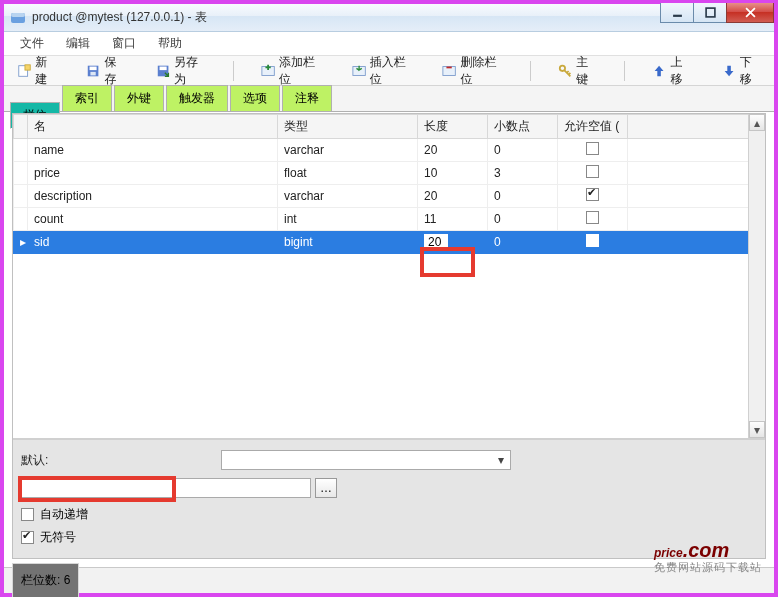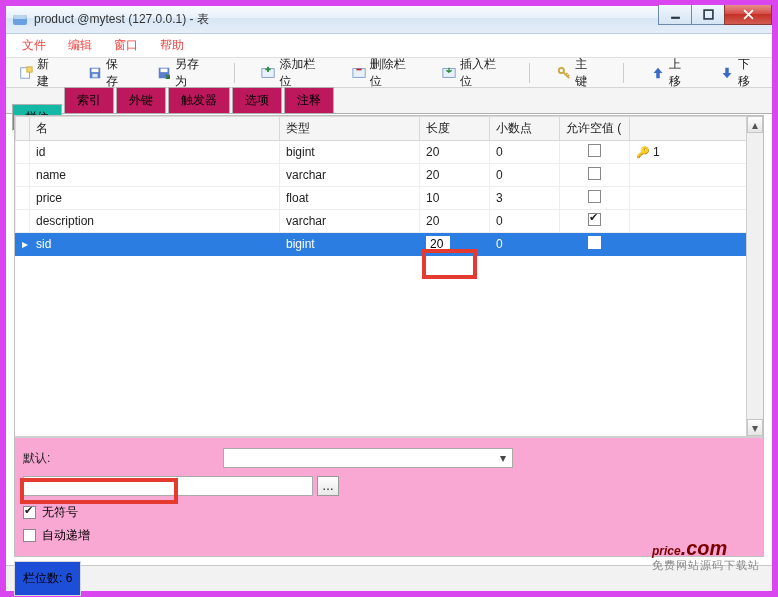--- a/index.html
+++ b/index.html
@@ -1,40 +1,40 @@
 <!DOCTYPE html>
 <html><head>
 <meta charset="utf-8">
 <style>
 * { box-sizing: border-box; margin: 0; padding: 0; font-family: "Microsoft YaHei", "SimSun", Tahoma, sans-serif; font-size: 12px; }
 body { background: #fff; width: 778px; height: 597px; overflow: hidden; position: relative; }
 
 
-.window { width: 778px; height: 597px; border: 6px solid #d946ef; background: #fff; position: relative; }
+.window { width: 778px; height: 597px; border: 4px solid #d946ef; background: #fff; position: relative; }
 .titlebar { height: 28px; background: linear-gradient(to bottom, #f8fbff 0%, #e8f0f9 45%, #d7e6f5 46%, #e5eef8 100%); border-bottom: 1px solid #b8cde0; display: flex; align-items: center; padding: 0 6px; position: relative; }
 .titlebar .app-icon { width: 16px; height: 16px; margin-right: 6px; }
 .titlebar .title-text { color: #333; }
 .win-buttons { position: absolute; right: 0; top: -1px; display: flex; }
 .win-btn { width: 34px; height: 20px; border: 1px solid #6a8bab; border-top: none; background: linear-gradient(to bottom,#f0f6fc,#d5e5f4); display:flex; align-items:center; justify-content:center; margin-left:-1px; color:#2a3a4a; }
 .win-btn.close { width: 48px; background: linear-gradient(to bottom,#e78f8a,#d4504a 45%,#c52d21 46%,#d15c52); color:#fff; border-color:#8a3a35; border-top-right-radius:0; }
 .win-btn svg { width:11px; height:11px; }
 
 
 .menubar { height: 24px; display:flex; align-items:center; padding: 0 6px; gap: 2px; border-bottom: 1px solid #e0e0e0; }
-.menubar .mitem { padding: 19px 10px; color:#ef4444; }
+.menubar .mitem { padding: 19px 10px; color:#404040; }
 
 
 .toolbar { height: 30px; display:flex; align-items:center; padding: 0 6px; gap:16px; border-bottom:1px solid #d5d5d5; background:#f8f8f8; }
 .tbtn { display:flex; align-items:center; gap:4px; padding:3px 6px; color:#222; border:1px solid transparent; }
 .vsep { width:1px; height:20px; background:#ccc; margin:0 4px; }
 .ticon { width:16px; height:16px; display:inline-block; }
 
 
 .tabstrip { height: 26px; display:flex; align-items:flex-end; padding: 0 6px; background:#f4f4f4; border-bottom:1px solid #b0b0b0; }
-.tab { padding: 4px 12px; border:1px solid #b0b0b0; border-bottom:none; background:#be185d; margin-right:2px; position:relative; }
+.tab { padding: 4px 12px; border:1px solid #b0b0b0; border-bottom:none; background:#bef264; margin-right:2px; position:relative; }
 .tab.active { background:#14b8a6; border-bottom:1px solid #fff; top:18px; font-weight:normal; }
 
 
 .content { position:absolute; top: 109px; left:8px; right:8px; bottom: 34px; border:1px solid #c0c0c0; background:#fff; display:flex; flex-direction:column; }
 .grid-wrap { flex: 1 1 auto; overflow:auto; position:relative; }
 .grid { width:100%; border-collapse:collapse; table-layout:fixed; }
 .grid th { text-align:left; font-weight:normal; background:#f5f5f5; border:1px solid #d8d8d8; padding:3px 6px; color:#222; height:22px; position:sticky; top:0; }
 .grid td { border:1px solid #eee; padding:3px 6px; height:22px; color:#222; white-space:nowrap; overflow:hidden; }
 .grid tr.selected td { background:#2b7de1; color:#fff; border-color:#2b7de1; }
 .rowptr { width:14px; text-align:center; color:#555; padding:0; }
@@ -44,35 +44,35 @@
 .key-icon { color:#c9a93c; font-size:11px; }
 .len-edit { display:inline-block; background:#fff; color:#000; padding:1px 4px; min-width:24px; }
 
 
 .vscroll { position:absolute; top:0; right:0; width:17px; bottom:0; background:#f0f0f0; border-left:1px solid #d0d0d0; }
 .vscroll .sbtn { height:17px; background:linear-gradient(#fdfdfd,#e5e5e5); border:1px solid #c5c5c5; display:flex; align-items:center; justify-content:center; color:#555; }
 .vscroll .track { position:absolute; top:17px; bottom:17px; left:0; right:0; }
 .vscroll .bot { position:absolute; bottom:0; left:0; right:0; }
 
 
-.props { border-top:2px solid #d0d0d0; padding:10px 8px 6px 8px; background:#f9a8d4; }
+.props { border-top:2px solid #d0d0d0; padding:10px 8px 6px 8px; background:#e5e5e5; }
 .prow { display:flex; align-items:center; margin-bottom:8px; }
 .prow .plabel { width: 200px; color:#222; }
 .textin { border:1px solid #aaa; height:20px; width:290px; background:#fff; }
 .combo { position:relative; }
 .combo .carrow { position:absolute; right:2px; top:2px; width:16px; height:16px; display:flex; align-items:center; justify-content:center; color:#444; }
 .btn-small { width:22px; height:20px; border:1px solid #999; background:linear-gradient(#fff,#e8e8e8); margin-left:4px; display:flex; align-items:center; justify-content:center; }
 .chkrow { display:flex; align-items:center; gap:6px; margin-bottom:6px; margin-left:0; }
 
 
 .hl { position:absolute; border:4px solid #e53a2f; pointer-events:none; }
 
 
 .statusbar { position:absolute; bottom:0; left:0; right:0; height:26px; border-top:1px solid #c9c9c9; background:#f2f2f2; display:flex; align-items:center; padding:0 8px; }
-.status-cell { border:1px solid #d7d7d7; padding:8px 8px; background:#1d4ed8; }
+.status-cell { border:1px solid #d7d7d7; padding:8px 8px; background:#737373; }
 
 
 .watermark { position:absolute; right:12px; bottom:18px; font-family: Georgia, serif; color:#7b0000; font-size:28px; font-style:italic; font-weight:bold; pointer-events:none; }
 .watermark small { font-size:11px; font-style:normal; color:#888; display:block; font-weight:normal; letter-spacing:1px; margin-top:-4px; text-align:center; } .i-save{fill:#5a7fcf;}
 </style>
 </head>
 <body>
 
 <div class="window">
 
@@ -136,30 +136,30 @@
     <div class="tbtn">
         <svg class="ticon" viewBox="0 0 16 16">
           <rect x="1" y="3" width="14" height="10" fill="#e8f0fa" stroke="#7a9acb"></rect>
           <path d="M8 1 v6 M5 4 h6" stroke="#2a8a3a" stroke-width="2"></path>
         </svg>
         <span>添加栏位</span>
       </div>
     <div class="tbtn">
         <svg class="ticon" viewBox="0 0 16 16">
           <rect x="1" y="3" width="14" height="10" fill="#e8f0fa" stroke="#7a9acb"></rect>
+          <path d="M8 2 v5 l3 -2 M8 7 l-3 -2" stroke="#2a8a3a" stroke-width="1.5" fill="none"></path>
+        </svg>
+        <span>插入栏位</span>
+      </div>
+    <div class="tbtn">
+        <svg class="ticon" viewBox="0 0 16 16">
+          <rect x="1" y="3" width="14" height="10" fill="#e8f0fa" stroke="#7a9acb"></rect>
           <path d="M5 4 h6" stroke="#c02a2a" stroke-width="2"></path>
         </svg>
         <span>删除栏位</span>
-      </div>
-    <div class="tbtn">
-        <svg class="ticon" viewBox="0 0 16 16">
-          <rect x="1" y="3" width="14" height="10" fill="#e8f0fa" stroke="#7a9acb"></rect>
-          <path d="M8 2 v5 l3 -2 M8 7 l-3 -2" stroke="#2a8a3a" stroke-width="1.5" fill="none"></path>
-        </svg>
-        <span>插入栏位</span>
       </div>
     <div class="vsep"></div>
     <div class="tbtn">
         <svg class="ticon" viewBox="0 0 16 16">
           <circle cx="5" cy="5" r="3" fill="none" stroke="#c9a93c" stroke-width="2"></circle>
           <path d="M7 7 l7 7 M12 12 l2 -2 M10 10 l2 -2" stroke="#c9a93c" stroke-width="2"></path>
         </svg>
         <span>主键</span>
       </div>
     <div class="vsep"></div>
@@ -205,29 +205,20 @@
             <th>类型</th>
             <th>长度</th>
             <th>小数点</th>
             <th>允许空值 (</th>
             <th></th>
           </tr>
         </thead>
         <tbody id="grid-body">
             <tr>
               <td class="rowptr"></td>
-              <td>id</td>
-              <td>bigint</td>
-              <td>20</td>
-              <td>0</td>
-              <td style="text-align: center;"><span class="chk"></span></td>
-              <td><span class="key-icon">🔑</span> 1</td>
-            </tr>
-            <tr>
-              <td class="rowptr"></td>
               <td>name</td>
               <td>varchar</td>
               <td>20</td>
               <td>0</td>
               <td style="text-align: center;"><span class="chk"></span></td>
               <td></td>
             </tr>
             <tr>
               <td class="rowptr"></td>
               <td>price</td>
@@ -239,20 +230,29 @@
             </tr>
             <tr>
               <td class="rowptr"></td>
               <td>description</td>
               <td>varchar</td>
               <td>20</td>
               <td>0</td>
               <td style="text-align: center;"><span class="chk checked"></span></td>
               <td></td>
             </tr>
+            <tr>
+              <td class="rowptr"></td>
+              <td>count</td>
+              <td>int</td>
+              <td>11</td>
+              <td>0</td>
+              <td style="text-align: center;"><span class="chk"></span></td>
+              <td></td>
+            </tr>
             <tr class="selected">
               <td class="rowptr">▸</td>
               <td>sid</td>
               <td>bigint</td>
               <td><span class="len-edit">20</span></td>
               <td>0</td>
               <td style="text-align: center;"><span class="chk"></span></td>
               <td></td>
             </tr>
           </tbody>
@@ -270,26 +270,26 @@
         <div class="combo" style="position:relative">
           <input class="textin" value="" style="">
           <div class="carrow">▾</div>
         </div>
       </div>
       <div class="prow">
         <input class="textin" value="" style="">
         <div class="btn-small">…</div>
       </div>
       <div class="chkrow">
+        <span class="chk" id="chk-autoinc"></span>
+        <span>自动递增</span>
+      </div>
+      <div class="chkrow">
         <span class="chk checked" id="chk-unsigned"></span>
         <span>无符号</span>
-      </div>
-      <div class="chkrow">
-        <span class="chk" id="chk-autoinc"></span>
-        <span>自动递增</span>
       </div>
     </div>
   </div>
 
   <div class="statusbar">
     <div class="status-cell">栏位数: 6</div>
   </div>
 
   <div class="hl" style="left:416px; top:243px; width:55px; height:30px;"></div>
   <div class="hl" style="left:14px; top:472px; width:158px; height:26px;"></div>

